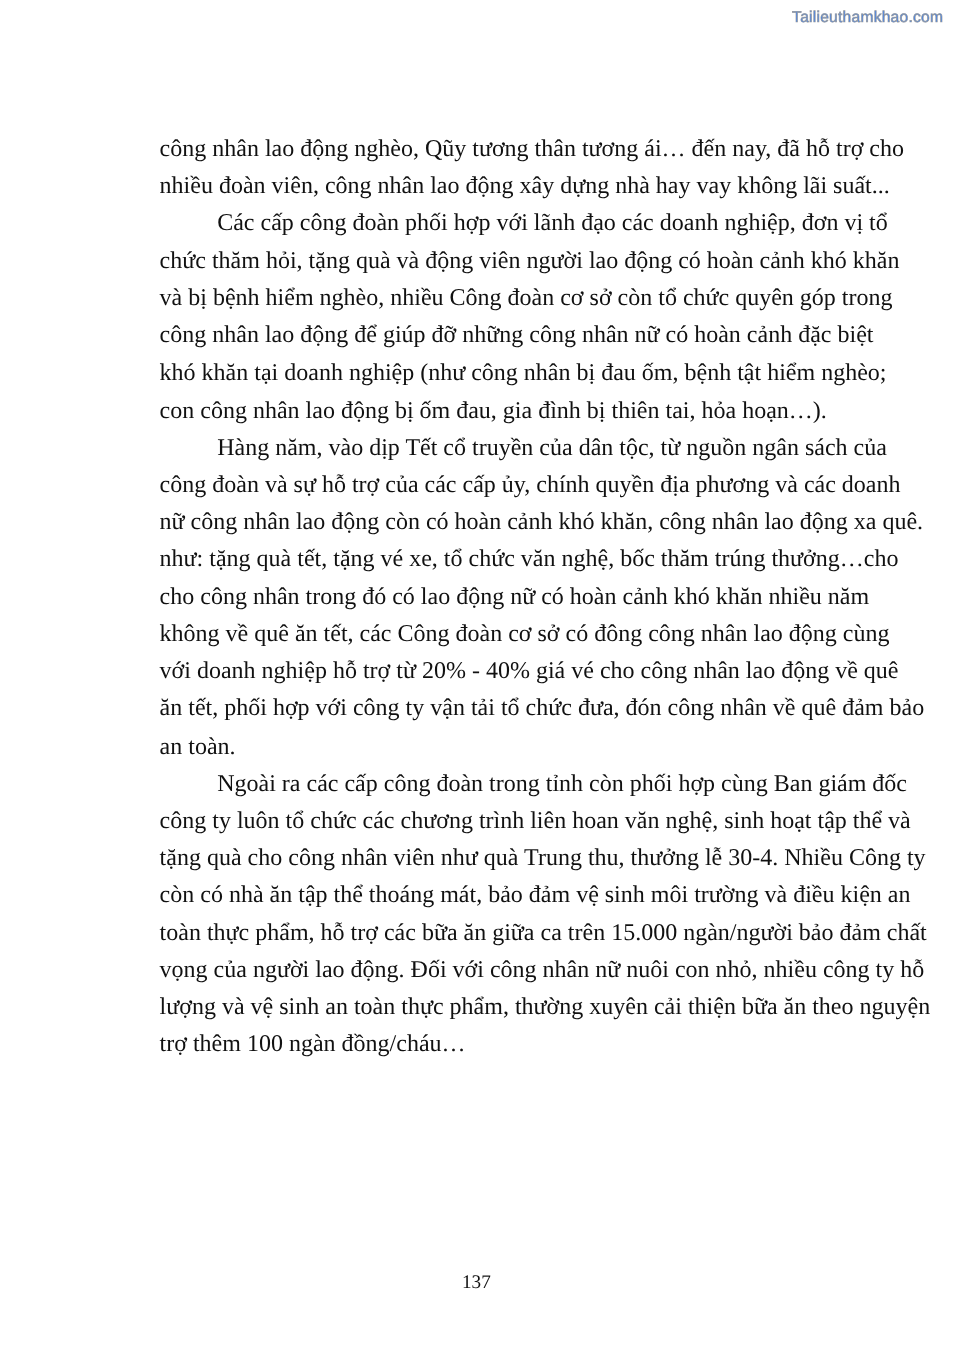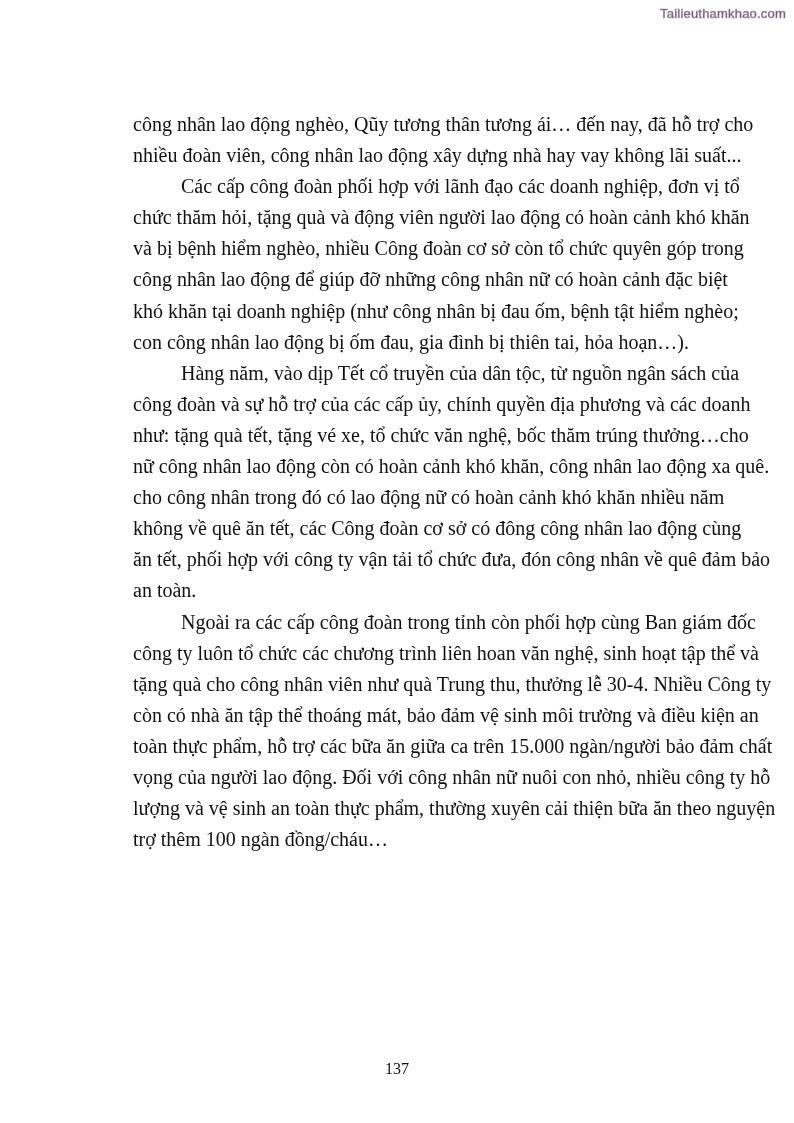--- a/index.html
+++ b/index.html
@@ -1,20 +1,20 @@
 <!DOCTYPE html>
 <html><head>
 <meta charset="utf-8">
 <style>
   html, body { margin: 0; padding: 0; background: #ffffff; }
   body { width: 794px; height: 1123px; position: relative; overflow: hidden; }
   .watermark {
     position: absolute; top: 6px; right: 8px;
     font-family: "Liberation Sans", sans-serif; font-size: 13px;
-    color: #701a75;
+    color: #3b82f6;
     -webkit-text-stroke: 0.6px #9a9a9a;
     letter-spacing: 0.2px;
   }
   .page-text {
     position: absolute; left: 133px; top: 109px; width: 586px;
     font-family: "Liberation Serif", serif; font-size: 20px; color: #111;
   }
   .line {
     height: 31.1px; line-height: 31.1px;
     white-space: nowrap;
@@ -44,24 +44,25 @@
     <div class="line">chức thăm hỏi, tặng quà và động viên người lao động có hoàn cảnh khó khăn</div>
     <div class="line">và bị bệnh hiểm nghèo, nhiều Công đoàn cơ sở còn tổ chức quyên góp trong</div>
     <div class="line">công nhân lao động để giúp đỡ những công nhân nữ có hoàn cảnh đặc biệt</div>
     <div class="line">khó khăn tại doanh nghiệp (như công nhân bị đau ốm, bệnh tật hiểm nghèo;</div>
     <div class="line last">con công nhân lao động bị ốm đau, gia đình bị thiên tai, hỏa hoạn…).</div>
   </div>
 
   <div>
     <div class="line indent">Hàng năm, vào dịp Tết cổ truyền của dân tộc, từ nguồn ngân sách của</div>
     <div class="line">công đoàn và sự hỗ trợ của các cấp ủy, chính quyền địa phương và các doanh</div>
+    <div class="line">nữ công nhân lao động còn có hoàn cảnh khó khăn, công nhân lao động xa quê.</div>
     <div class="line">như: tặng quà tết, tặng vé xe, tổ chức văn nghệ, bốc thăm trúng thưởng…cho</div>
-    <div class="line">nữ công nhân lao động còn có hoàn cảnh khó khăn, công nhân lao động xa quê.</div>
     <div class="line">cho công nhân trong đó có lao động nữ có hoàn cảnh khó khăn nhiều năm</div>
     <div class="line">không về quê ăn tết, các Công đoàn cơ sở có đông công nhân lao động cùng</div>
+    <div class="line">với doanh nghiệp hỗ trợ từ 20% - 40% giá vé cho công  nhân lao động về quê</div>
     <div class="line">ăn tết, phối hợp với công ty vận tải tổ chức đưa, đón công nhân về quê đảm bảo</div>
     <div class="line last">an toàn.</div>
   </div>
 
   <div>
     <div class="line indent">Ngoài ra các cấp công đoàn trong tỉnh còn phối hợp cùng Ban giám đốc</div>
     <div class="line">công ty luôn tổ chức các chương trình liên hoan văn nghệ, sinh hoạt tập thể và</div>
     <div class="line">tặng quà cho công nhân viên như quà Trung thu, thưởng lễ 30-4. Nhiều Công ty</div>
     <div class="line">còn có nhà ăn tập thể thoáng mát, bảo đảm vệ sinh môi trường và điều kiện an</div>
     <div class="line">toàn thực phẩm, hỗ trợ các bữa ăn giữa ca trên 15.000 ngàn/người bảo đảm chất</div>

